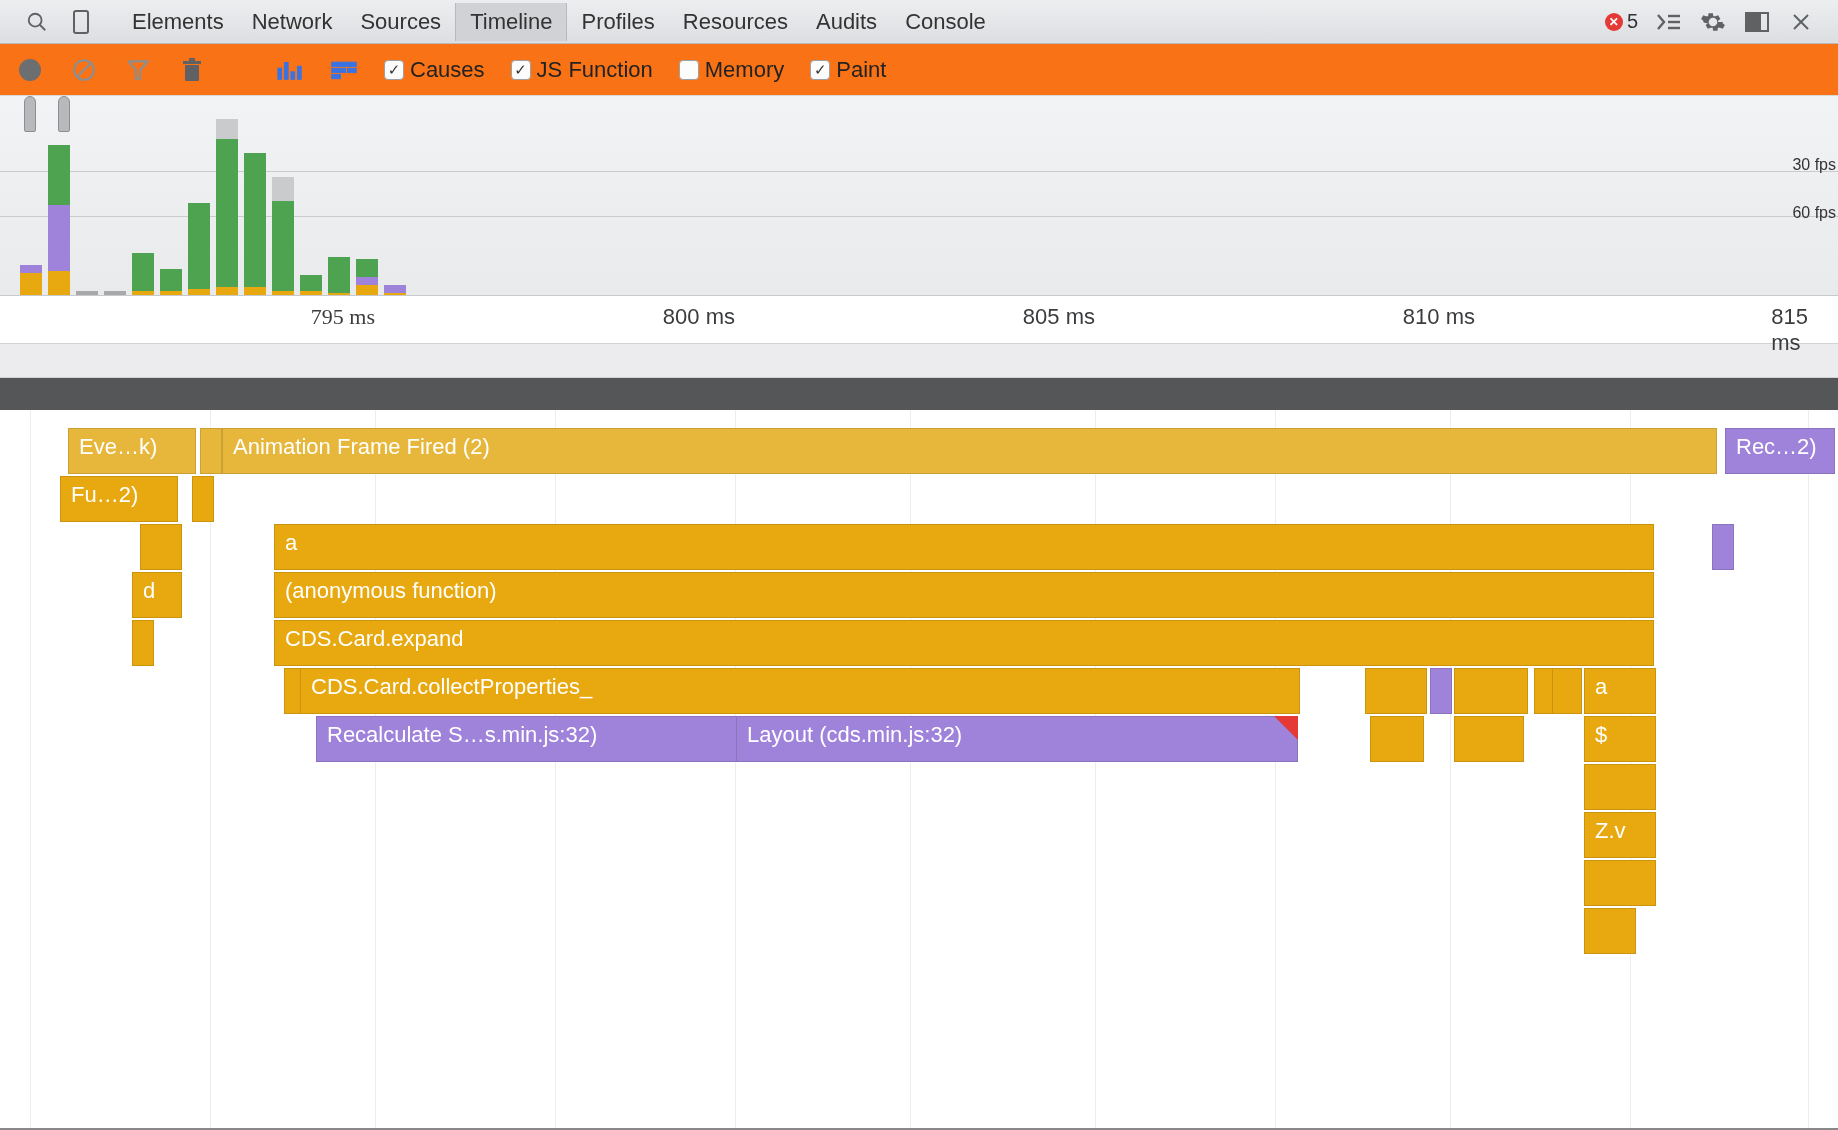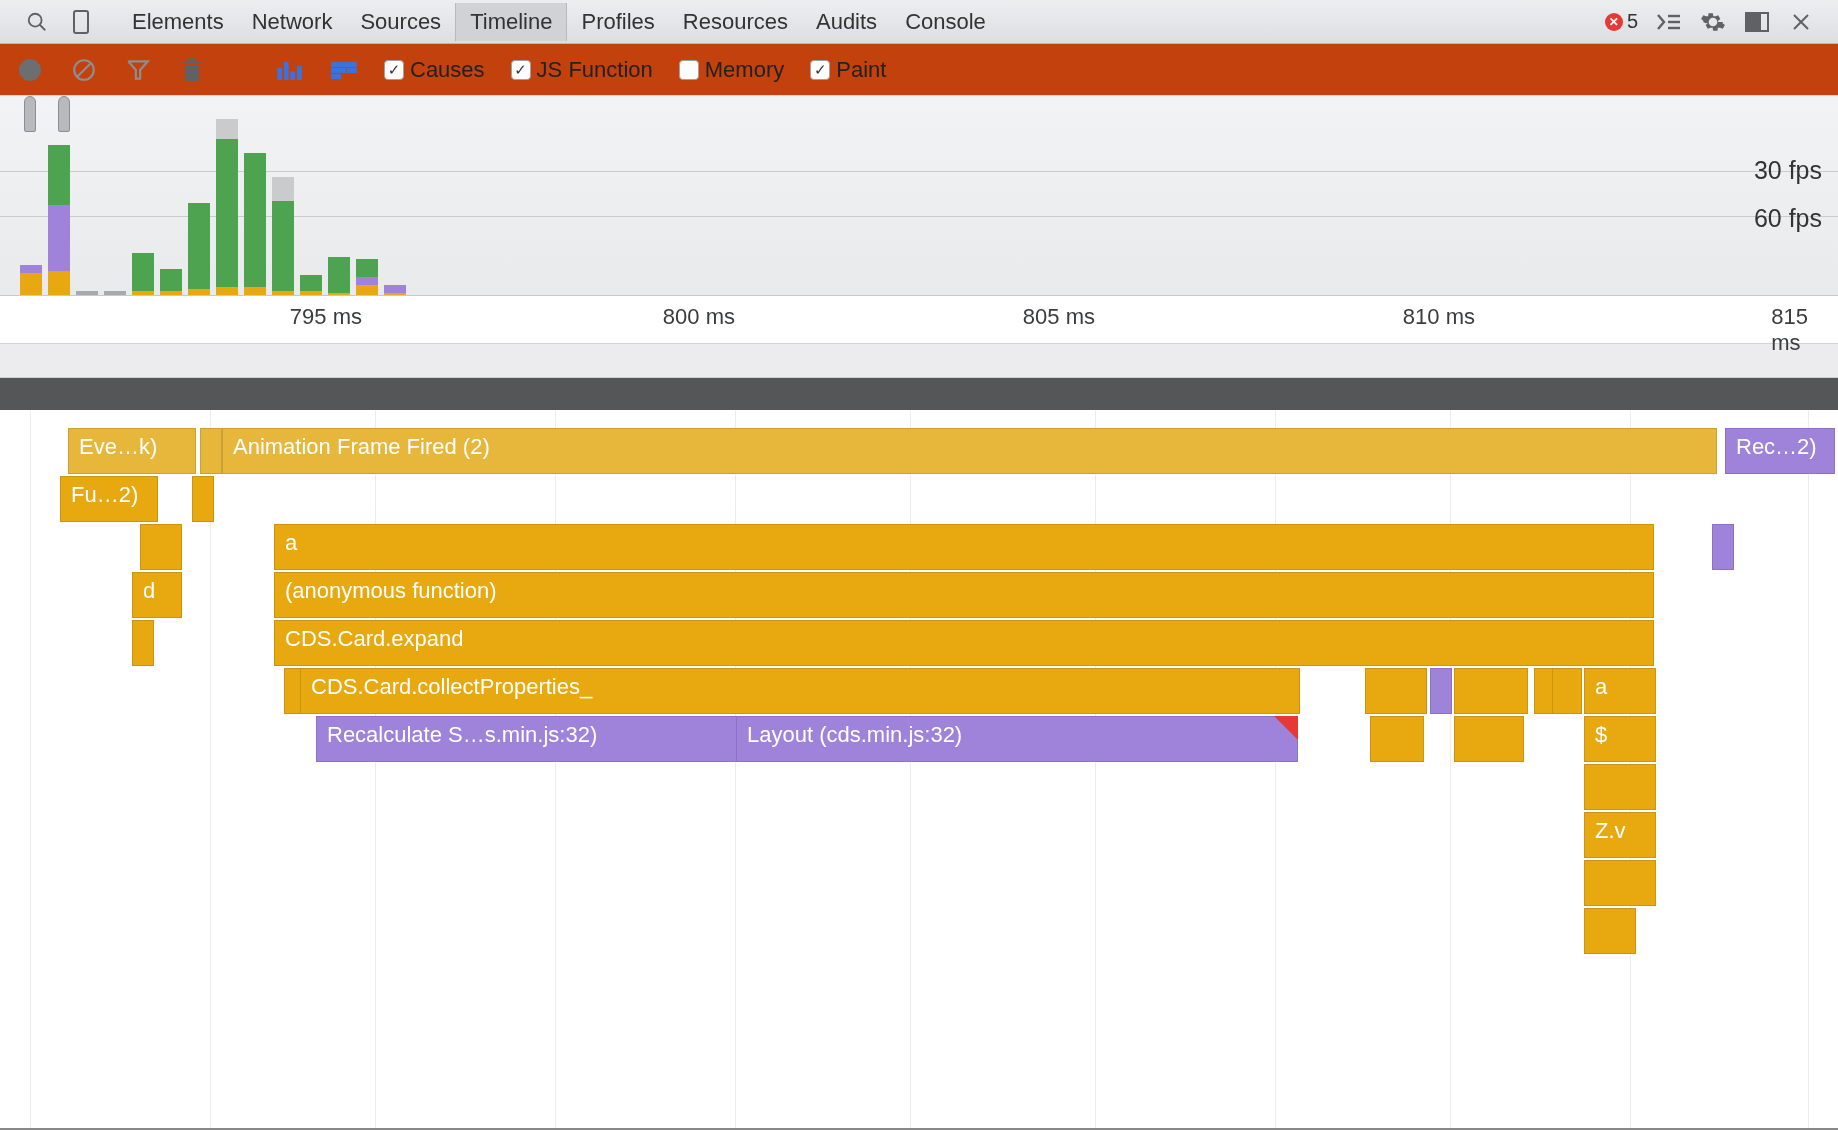--- a/index.html
+++ b/index.html
@@ -9,31 +9,31 @@
 .tabbar { height: 44px; background: linear-gradient(#eceef0, #dcdee1); border-bottom: 1px solid #b7b9bc; display: flex; align-items: center; padding: 0 24px; gap: 18px; }
 .tabbar .icon { width: 26px; height: 26px; display: flex; align-items: center; justify-content: center; color: #666; }
 .tabbar .tabs { display: flex; gap: 0; margin-left: 6px; }
 .tabbar .tab { padding: 6px 14px; color: #333; cursor: default; font-size: 22px; }
 .tabbar .tab.sel { background: #d0d2d5; border-left: 1px solid #b7b9bc; border-right: 1px solid #b7b9bc; }
 .tabbar .spacer { flex: 1; }
 .tabbar .err { display: flex; align-items: center; gap: 4px; color: #333; font-size: 20px; }
 .tabbar .err .dot { width: 18px; height: 18px; background: #e53935; border-radius: 50%; display:flex; align-items:center; justify-content:center; color:#fff; font-size:12px; font-weight:bold; }
 
 
-.toolbar { height: 52px; background: #c2410c; border-bottom: 1px solid #d6d8da; display: flex; align-items: center; padding: 12px 16px; gap: 26px; }
+.toolbar { height: 52px; background: #f97316; border-bottom: 1px solid #d6d8da; display: flex; align-items: center; padding: 12px 16px; gap: 26px; }
 .toolbar .ico { width: 28px; height: 28px; display: flex; align-items: center; justify-content: center; color: #8c8e90; }
 .toolbar .activeico svg * { stroke:#3973e3; fill:#3973e3; }
 .toolbar .chk { display: flex; align-items: center; gap: 6px; font-size: 22px; color: #222; }
 .toolbar .chk .box { width: 20px; height: 20px; border: 1px solid #9ea0a2; border-radius: 4px; background: #fcfcfd; display:flex; align-items:center; justify-content:center; font-size:15px; color:#333; }
 .toolbar .chk.checked .box::after { content:"✓"; }
 .record-dot { width: 22px; height: 22px; background: #6c6e70; border-radius: 50%; }
 
 
 .overview { height: 200px; position: relative; background: linear-gradient(#f2f3f5, #e9eaec); border-bottom: 1px solid #c7c9cb; }
-.overview .fps { position: absolute; right: 16px; font-size: 25px; color: #333; }
+.overview .fps { position: absolute; right: 2px; font-size: 16px; color: #333; }
 .overview .fps.l30 { top: 60px; } .overview .fps.l60 { top: 108px; }
 .overview .line30 { position:absolute; top:75px; left:0; right:0; height:1px; background:#c9cbcd; }
 .overview .line60 { position:absolute; top:120px; left:0; right:0; height:1px; background:#c9cbcd; }
 .overview .bars { position:absolute; left:20px; bottom:0; display:flex; align-items:flex-end; gap:6px; height:200px; }
 .overview .bar { width:22px; display:flex; flex-direction:column-reverse; }
 .overview .bar .seg { width:100%; }
 .overview .handles { position:absolute; left:24px; top:0; display:flex; gap:22px; }
 .overview .handle { width:12px; height:36px; background:#b7b9bc; border-radius: 6px 6px 2px 2px; border:1px solid #8c8e90; }
 
 
@@ -235,21 +235,21 @@
         <div class="seg" style="height: 8px; background: rgb(159, 131, 219);"></div>
       </div>
     </div>
   <div class="handles">
     <div class="handle"></div>
     <div class="handle"></div>
   </div>
 </div>
 
 <div class="ruler" id="ruler">
-    <span class="tick" style="left: 362px;">795 ms</span>
+    <span class="tick" style="left: 375px; font-family: Liberation Serif, serif;">795 ms</span>
     <span class="tick" style="left: 735px;">800 ms</span>
     <span class="tick" style="left: 1095px;">805 ms</span>
     <span class="tick" style="left: 1450px; margin-left: 25px;">810 ms</span>
     <span class="tick" style="left: 1808px;">815 ms</span>
   </div>
 
 <div class="strip-light"></div>
 <div class="strip-dark"></div>
 
 <div class="flame" id="flame">
@@ -263,21 +263,21 @@
       <div class="g" style="left: 1095px;"></div>
       <div class="g" style="left: 1275px;"></div>
       <div class="g" style="left: 1450px;"></div>
       <div class="g" style="left: 1630px;"></div>
       <div class="g" style="left: 1808px;"></div>
     </div>
 <div class="cell c-yl" style="left: 68px; width: 128px; top: 18px;">Eve…k)</div>
     <div class="cell c-yl" style="left: 200px; width: 10px; top: 18px;"></div>
     <div class="cell c-yl" style="left: 222px; width: 1495px; top: 18px;">Animation Frame Fired (2)</div>
     <div class="cell c-pu" style="left: 1725px; width: 110px; top: 18px;">Rec…2)</div>
-    <div class="cell c-yd" style="left: 60px; width: 98px; top: 66px;">Fu…2)</div>
+    <div class="cell c-yd" style="left: 60px; width: 118px; top: 66px;">Fu…2)</div>
     <div class="cell c-yd" style="left: 192px; width: 18px; top: 66px;"></div>
     <div class="cell c-yd" style="left: 140px; width: 42px; top: 114px;"></div>
     <div class="cell c-yd" style="left: 274px; width: 1380px; top: 114px;">a</div>
     <div class="cell c-pu" style="left: 1712px; width: 6px; top: 114px;"></div>
     <div class="cell c-yd" style="left: 132px; width: 50px; top: 162px;">d</div>
     <div class="cell c-yd" style="left: 274px; width: 1380px; top: 162px;">(anonymous function)</div>
     <div class="cell c-yd" style="left: 132px; width: 6px; top: 210px;"></div>
     <div class="cell c-yd" style="left: 274px; width: 1380px; top: 210px;">CDS.Card.expand</div>
     <div class="cell c-yd" style="left: 284px; width: 6px; top: 258px;"></div>
     <div class="cell c-yd" style="left: 300px; width: 1000px; top: 258px;">CDS.Card.collectProperties_</div>

